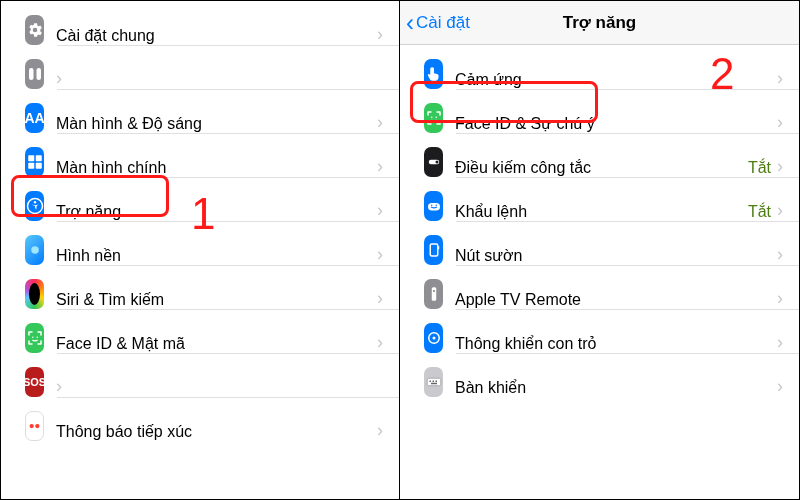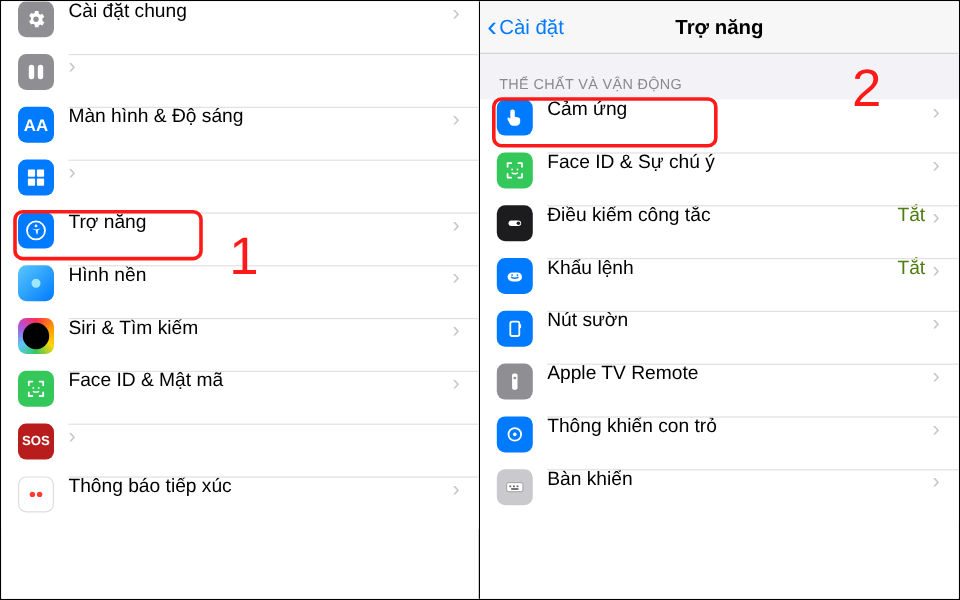--- a/index.html
+++ b/index.html
@@ -52,34 +52,34 @@
     font-size: 12px;
     color: #8a8a8e;
     padding: 18px 16px 6px 16px;
     background: #f2f2f7;
     text-transform: uppercase;
     letter-spacing: 0.3px;
   }
   .list { background: #fff; }
   .row {
     display: flex;
-    align-items: flex-start;
+    align-items: flex-end;
     height: 44px;
-    padding: 0 16px 0 14px;
+    padding: 0 16px 0 24px;
     position: relative;
   }
   .row + .row::before {
     content: "";
     position: absolute;
     left: 56px; right: 0; top: 0;
     height: 0.5px;
     background: #e0e0e4;
   }
   .icon {
-    width: 30px; height: 30px;
+    width: 19px; height: 30px;
     border-radius: 7px;
     display: flex;
     align-items: center;
     justify-content: center;
     font-size: 16px;
     color: #fff;
     margin-right: 12px;
     flex-shrink: 0;
   }
   .label {
@@ -161,20 +161,21 @@
 
     <div class="row">
       <div class="icon ic-blue">
         <svg viewBox="0 0 24 24">
             <rect x="3" y="3" width="8" height="8" rx="1"></rect>
             <rect x="13" y="3" width="8" height="8" rx="1"></rect>
             <rect x="3" y="13" width="8" height="8" rx="1"></rect>
             <rect x="13" y="13" width="8" height="8" rx="1"></rect>
           </svg>
       </div>
+      <div class="label">Màn hình chính</div>
       <div class="chevron">›</div>
     </div>
 
     <div class="row">
       <div class="icon ic-blue">
         <svg viewBox="0 0 24 24">
             <circle cx="12" cy="12" r="10" fill="none" stroke="#fff" stroke-width="2"></circle>
             <circle cx="12" cy="7" r="1.6"></circle>
             <path d="M7 10l5 1 5-1-3 2v5l-1-3-1 3v-5z"></path>
           </svg>
@@ -238,21 +239,20 @@
 
 <div class="pane">
   <div class="header">
     <div class="back">
       <span class="chev">‹</span>
       <span>Cài đặt</span>
     </div>
     <div class="title">Trợ năng</div>
   </div>
 
-  <div class="section-header">THỂ CHẤT VÀ VẬN ĐỘNG</div>
 
   <div class="list">
 
     <div class="row">
       <div class="icon ic-blue">
         <svg viewBox="0 0 24 24">
             <path d="M10 3c1 0 2 1 2 2v6l4 1c1 .3 2 1 2 2v3c0 2-2 4-4 4h-4c-2 0-3-1-4-3l-2-4c-.5-1 0-2 1-2l2 1V5c0-1 1-2 2-2z"></path>
           </svg>
       </div>
       <div class="label">Cảm ứng</div>

